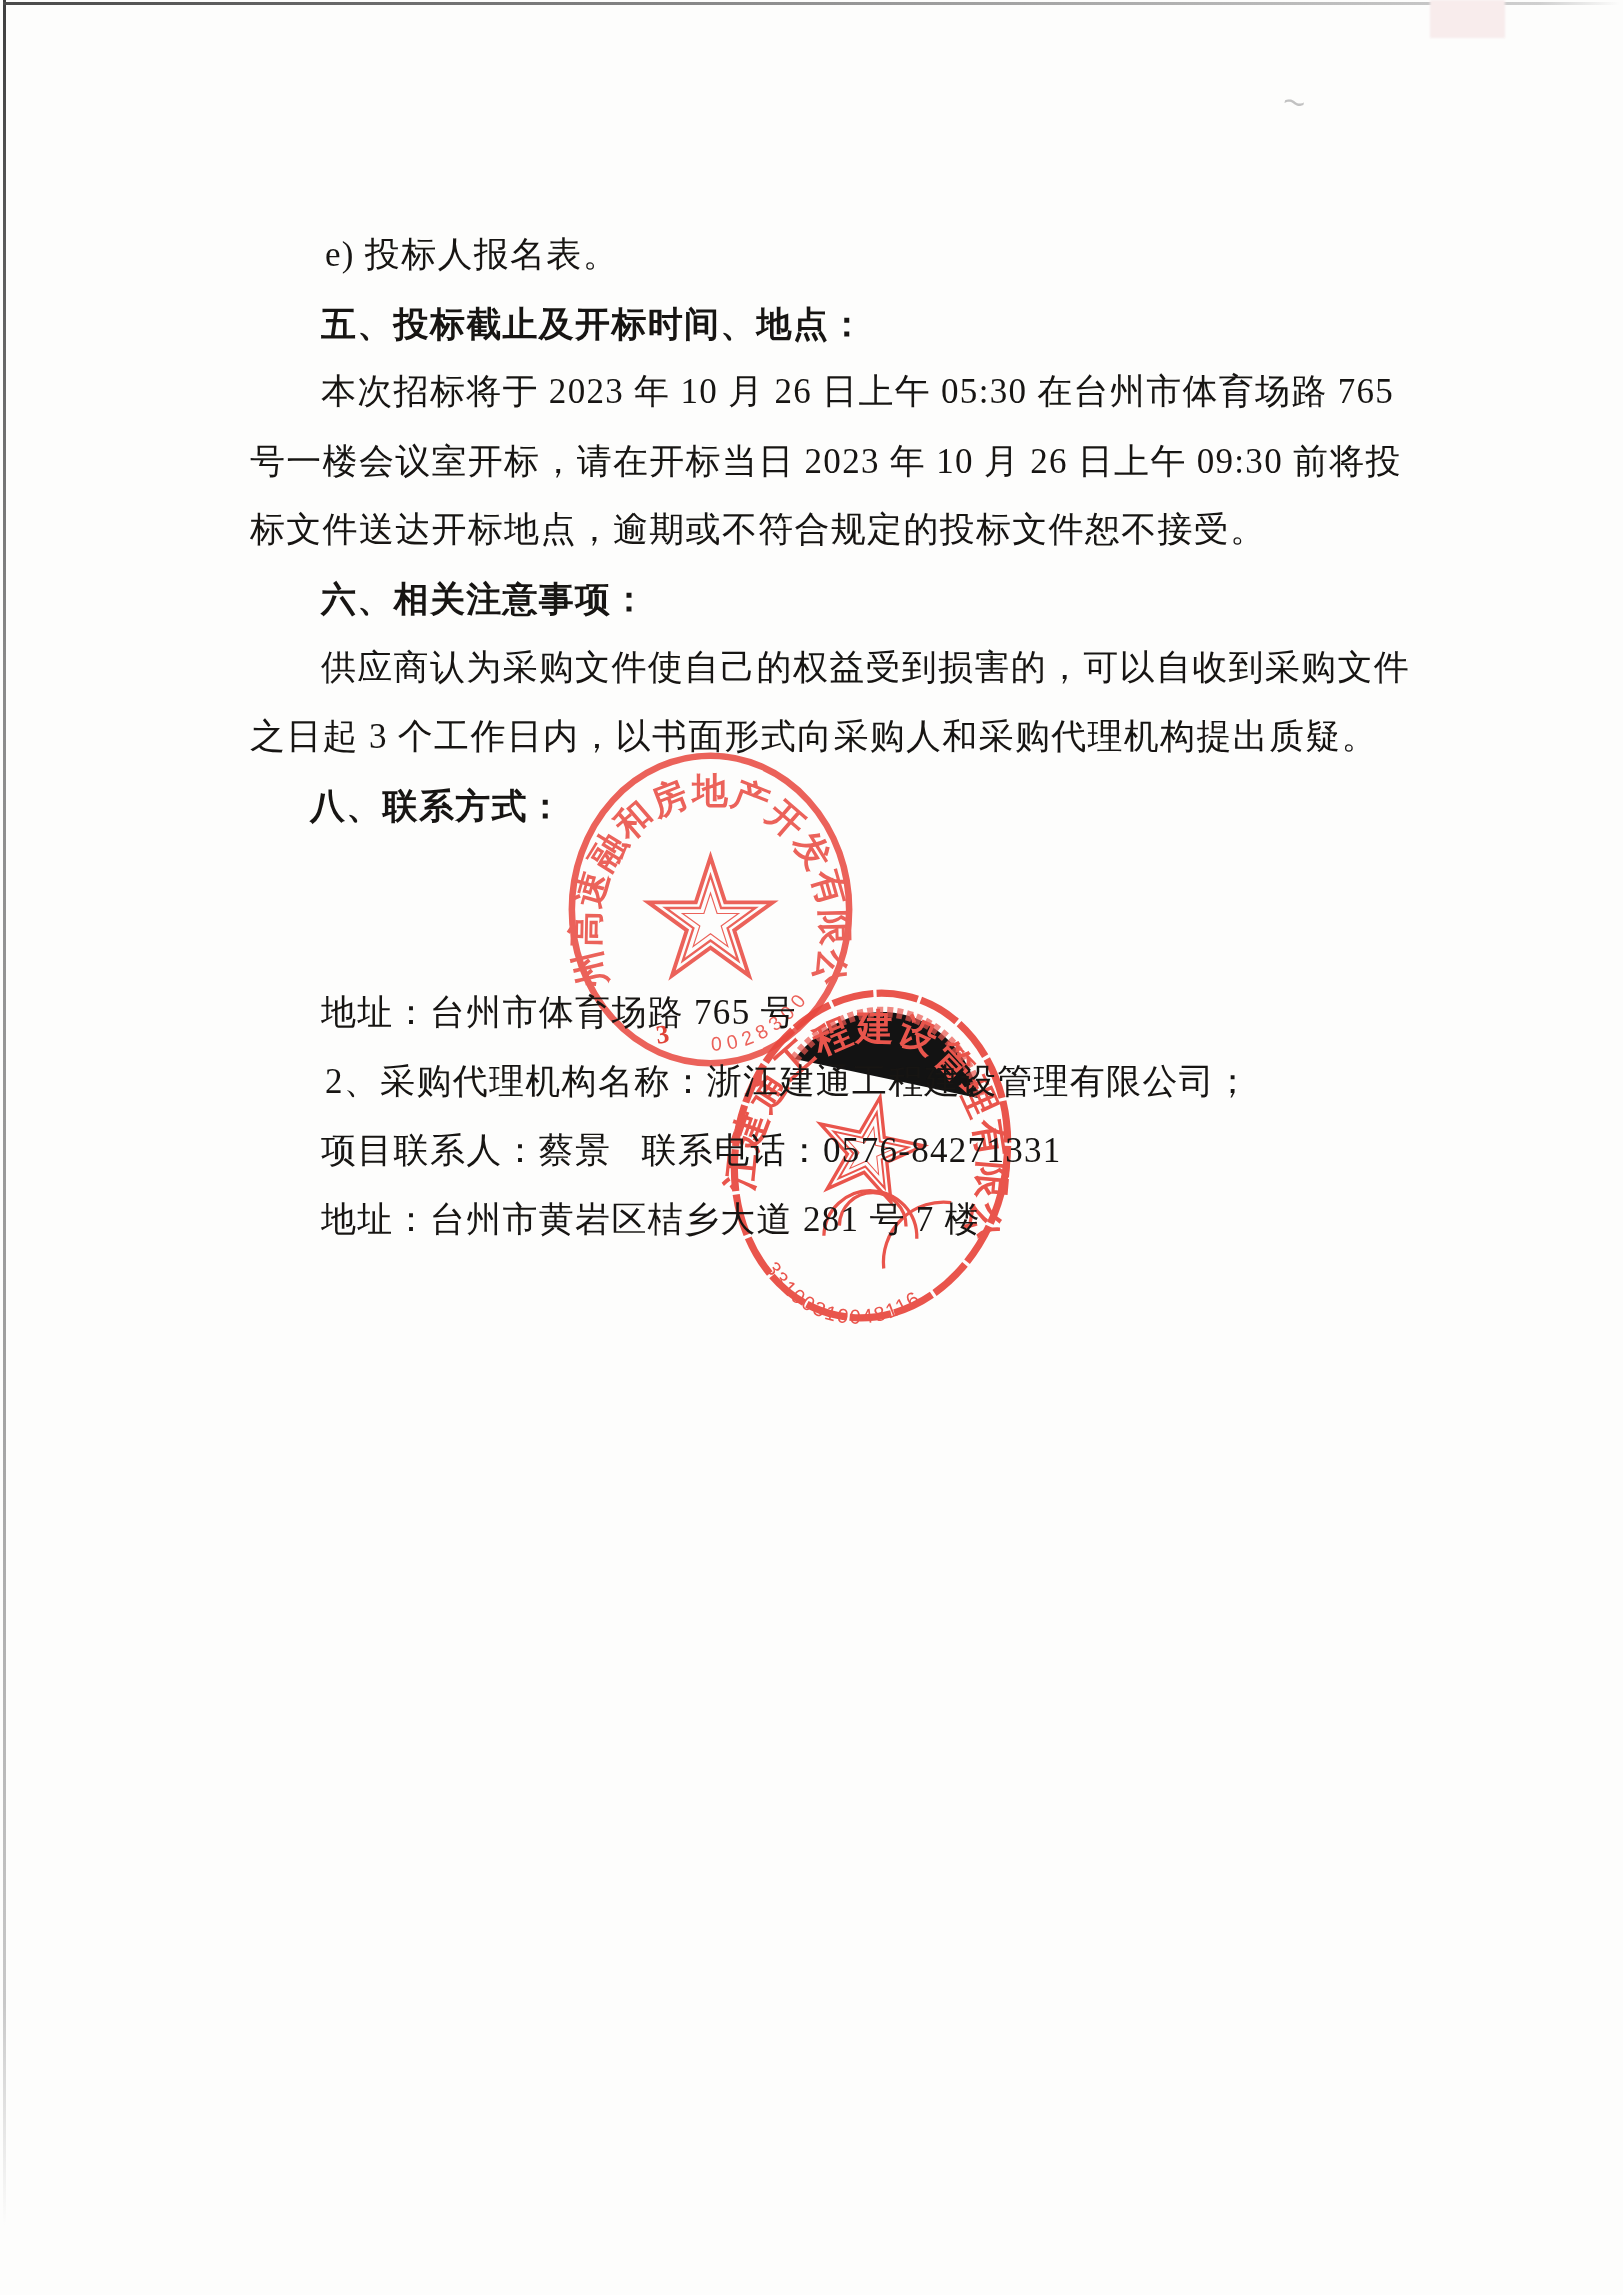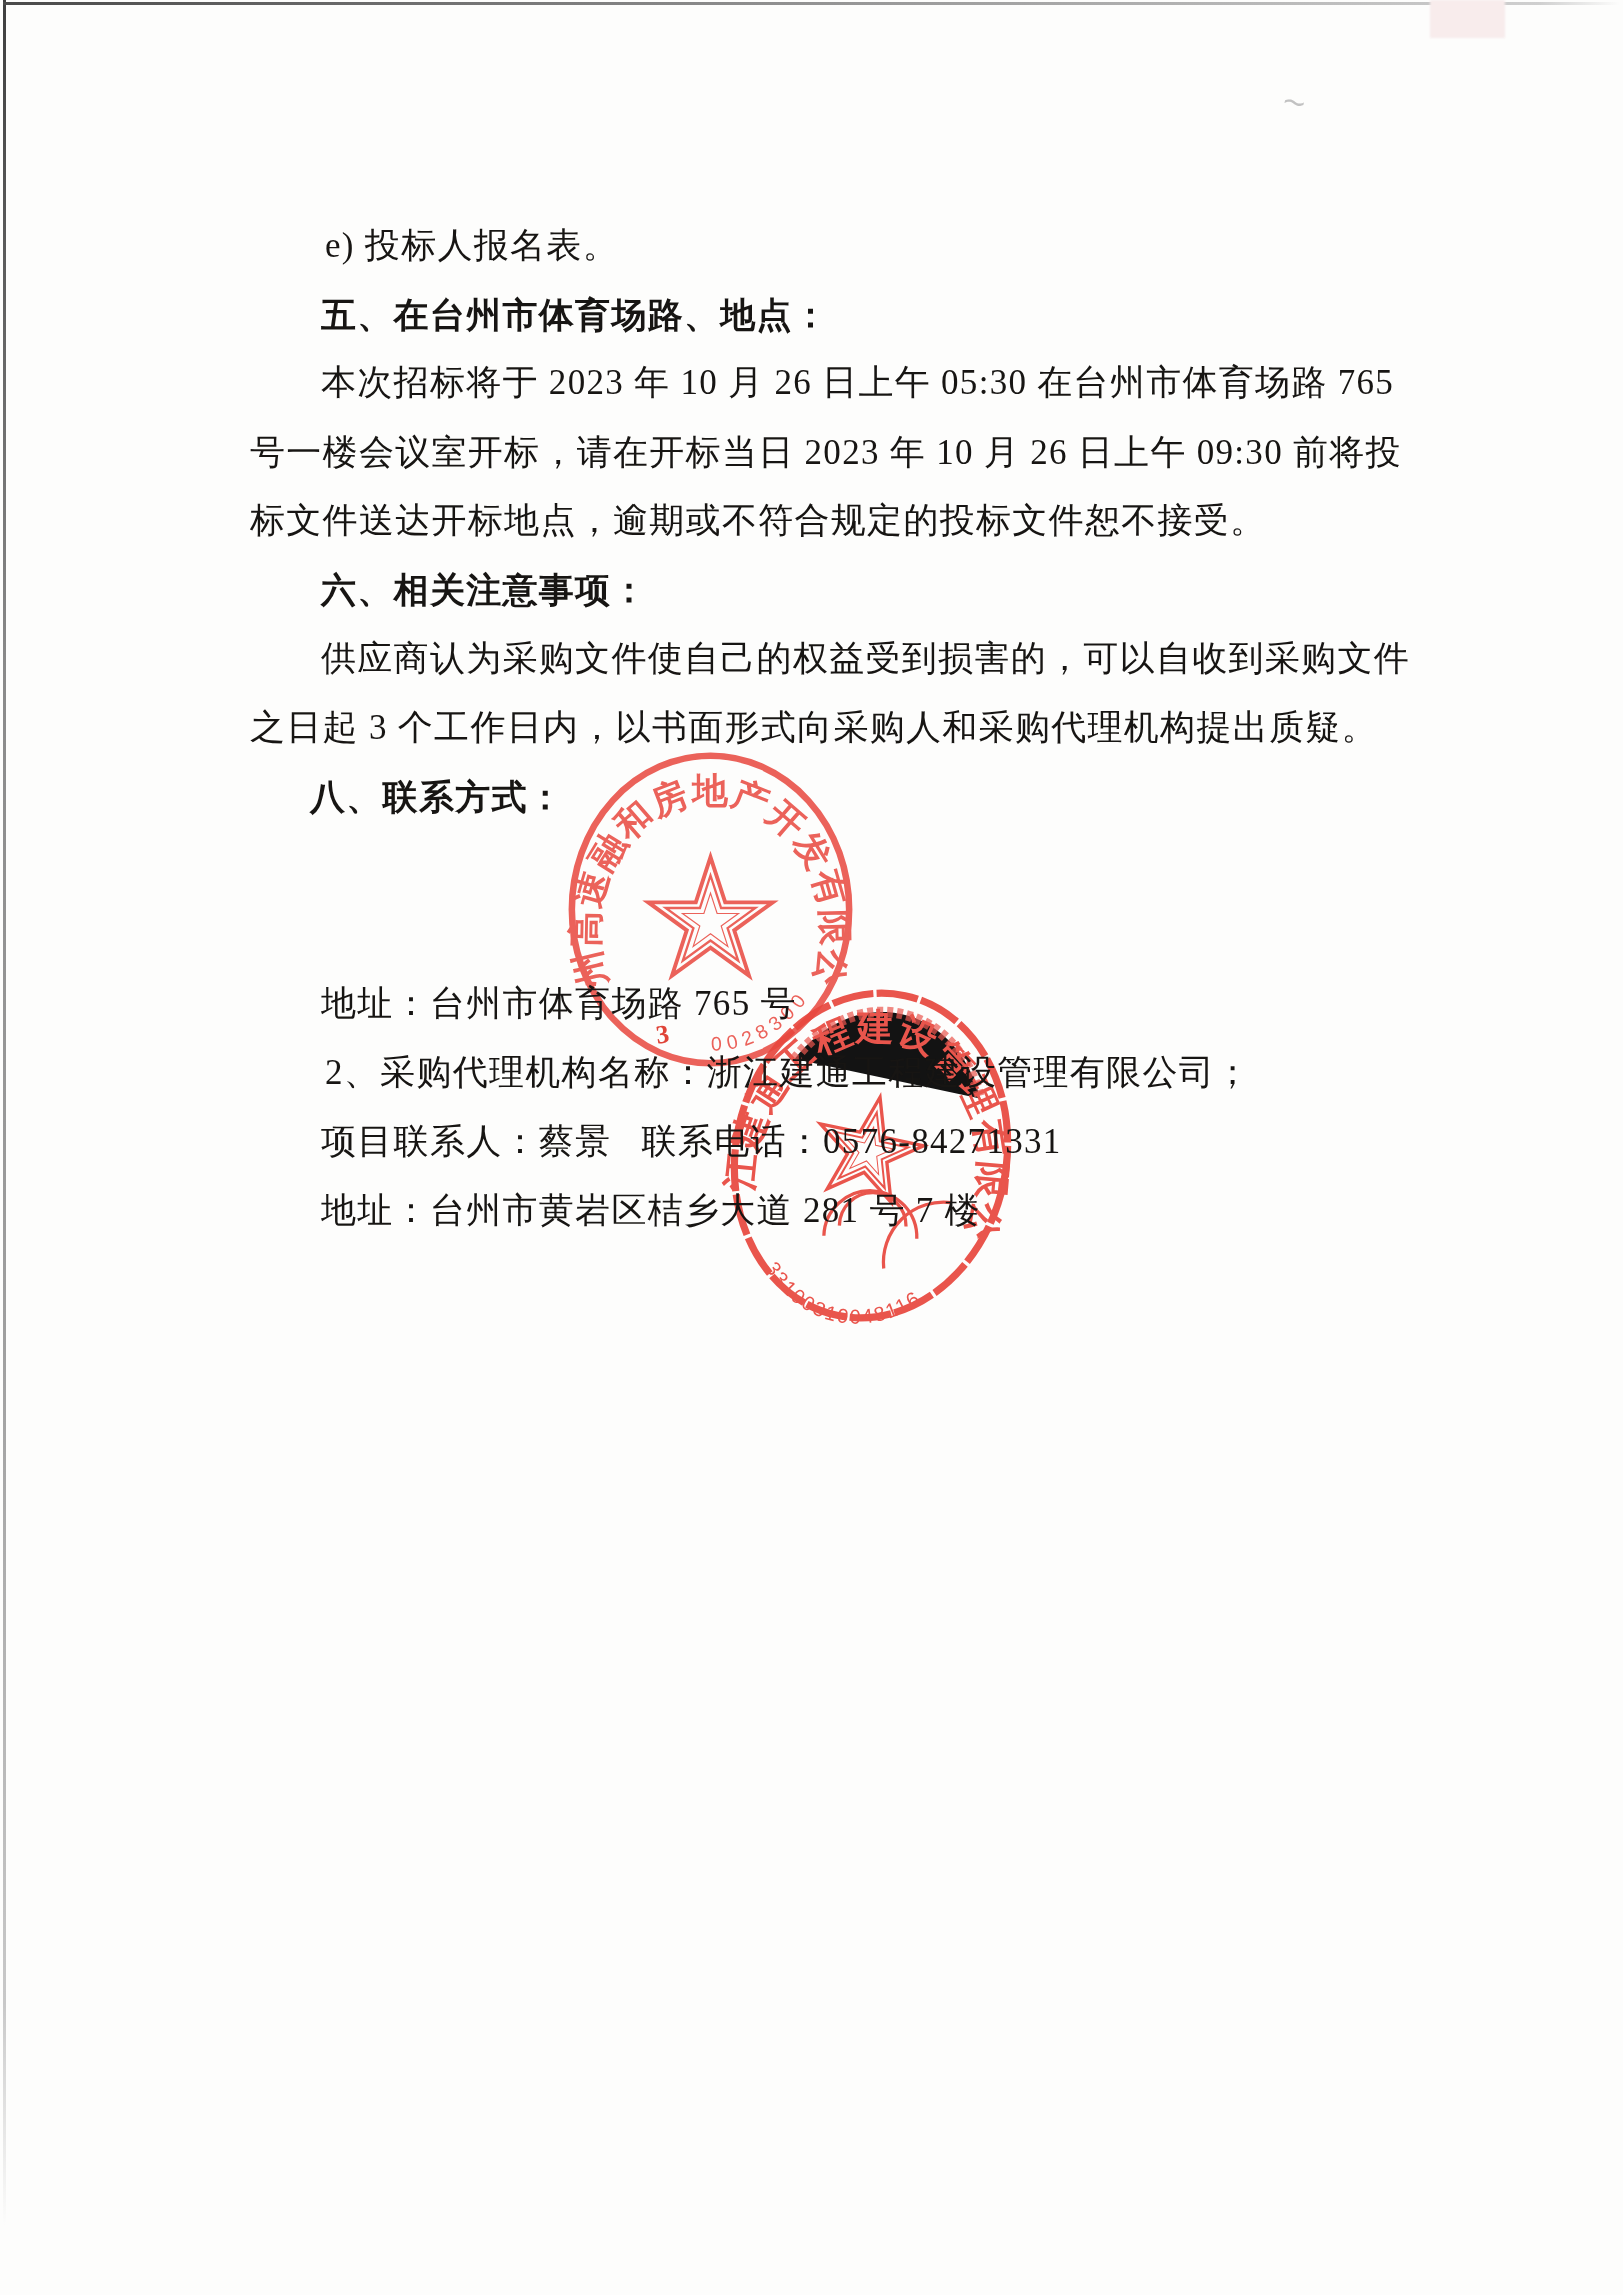--- a/index.html
+++ b/index.html
@@ -31,21 +31,21 @@
   .stray-digit{
     position:absolute;left:656px;top:1020px;z-index:3;
     font-family:"Liberation Serif", serif;font-weight:bold;
     font-size:26px;color:#e04438;transform:rotate(-8deg);
   }
   
   .line{
     position:absolute;z-index:4;
     white-space:pre;
     color:#171513;
-    font-size:35px;line-height:1.15;letter-spacing:1.3px;
+    font-size:35px;line-height:1.15;letter-spacing:1.3px;margin-top:9px;
   }
   .bd{font-family:"Liberation Serif", serif;}
   .hd{font-family:"Liberation Sans", sans-serif;font-weight:700;font-size:35px;}
   
   .stamp{position:absolute;z-index:2;}
   .stamp1{left:560px;top:746px;opacity:0.85;}
   .stamp2{left:717px;top:979px;opacity:0.92;}
 </style>
 </head>
 <body>
@@ -100,21 +100,21 @@
       </g>
       <g fill="none" stroke="#e8473e" stroke-width="5">
         <path d="M -45,135 A 70,70 0 0 1 95,110"></path>
         <path d="M -25,115 A 48,48 0 0 1 75,95"></path>
         <path d="M 55,165 A 92,92 0 0 1 135,45"></path>
       </g>
     </g>
   </svg>
 
   <div class="line bd" style="left:325px;top:226px;">e) 投标人报名表。</div>
-  <div class="line hd" style="left:321px;top:295px;">五、在台州市体育场路、地点：</div>
+  <div class="line hd" style="left:321px;top:295px;">五、投标截止及开标时间、地点：</div>
   <div class="line bd" style="left:321px;top:363px;">本次招标将于 2023 年 10 月 26 日上午 05:30 在台州市体育场路 765</div>
   <div class="line bd" style="left:250px;top:433px;">号一楼会议室开标，请在开标当日 2023 年 10 月 26 日上午 09:30 前将投</div>
   <div class="line bd" style="left:250px;top:501px;">标文件送达开标地点，逾期或不符合规定的投标文件恕不接受。</div>
   <div class="line hd" style="left:321px;top:570px;">六、相关注意事项：</div>
   <div class="line bd" style="left:321px;top:639px;">供应商认为采购文件使自己的权益受到损害的，可以自收到采购文件</div>
   <div class="line bd" style="left:250px;top:708px;">之日起 3 个工作日内，以书面形式向采购人和采购代理机构提出质疑。</div>
   <div class="line hd" style="left:310px;top:777px;">八、联系方式：</div>
   <div class="line bd" style="left:321px;top:984px;">地址：台州市体育场路 765 号</div>
   <div class="line bd" style="left:325px;top:1053px;">2、采购代理机构名称：浙江建通工程建设管理有限公司；</div>
   <div class="line bd" style="left:321px;top:1122px;">项目联系人：蔡景   联系电话：0576-84271331</div>

